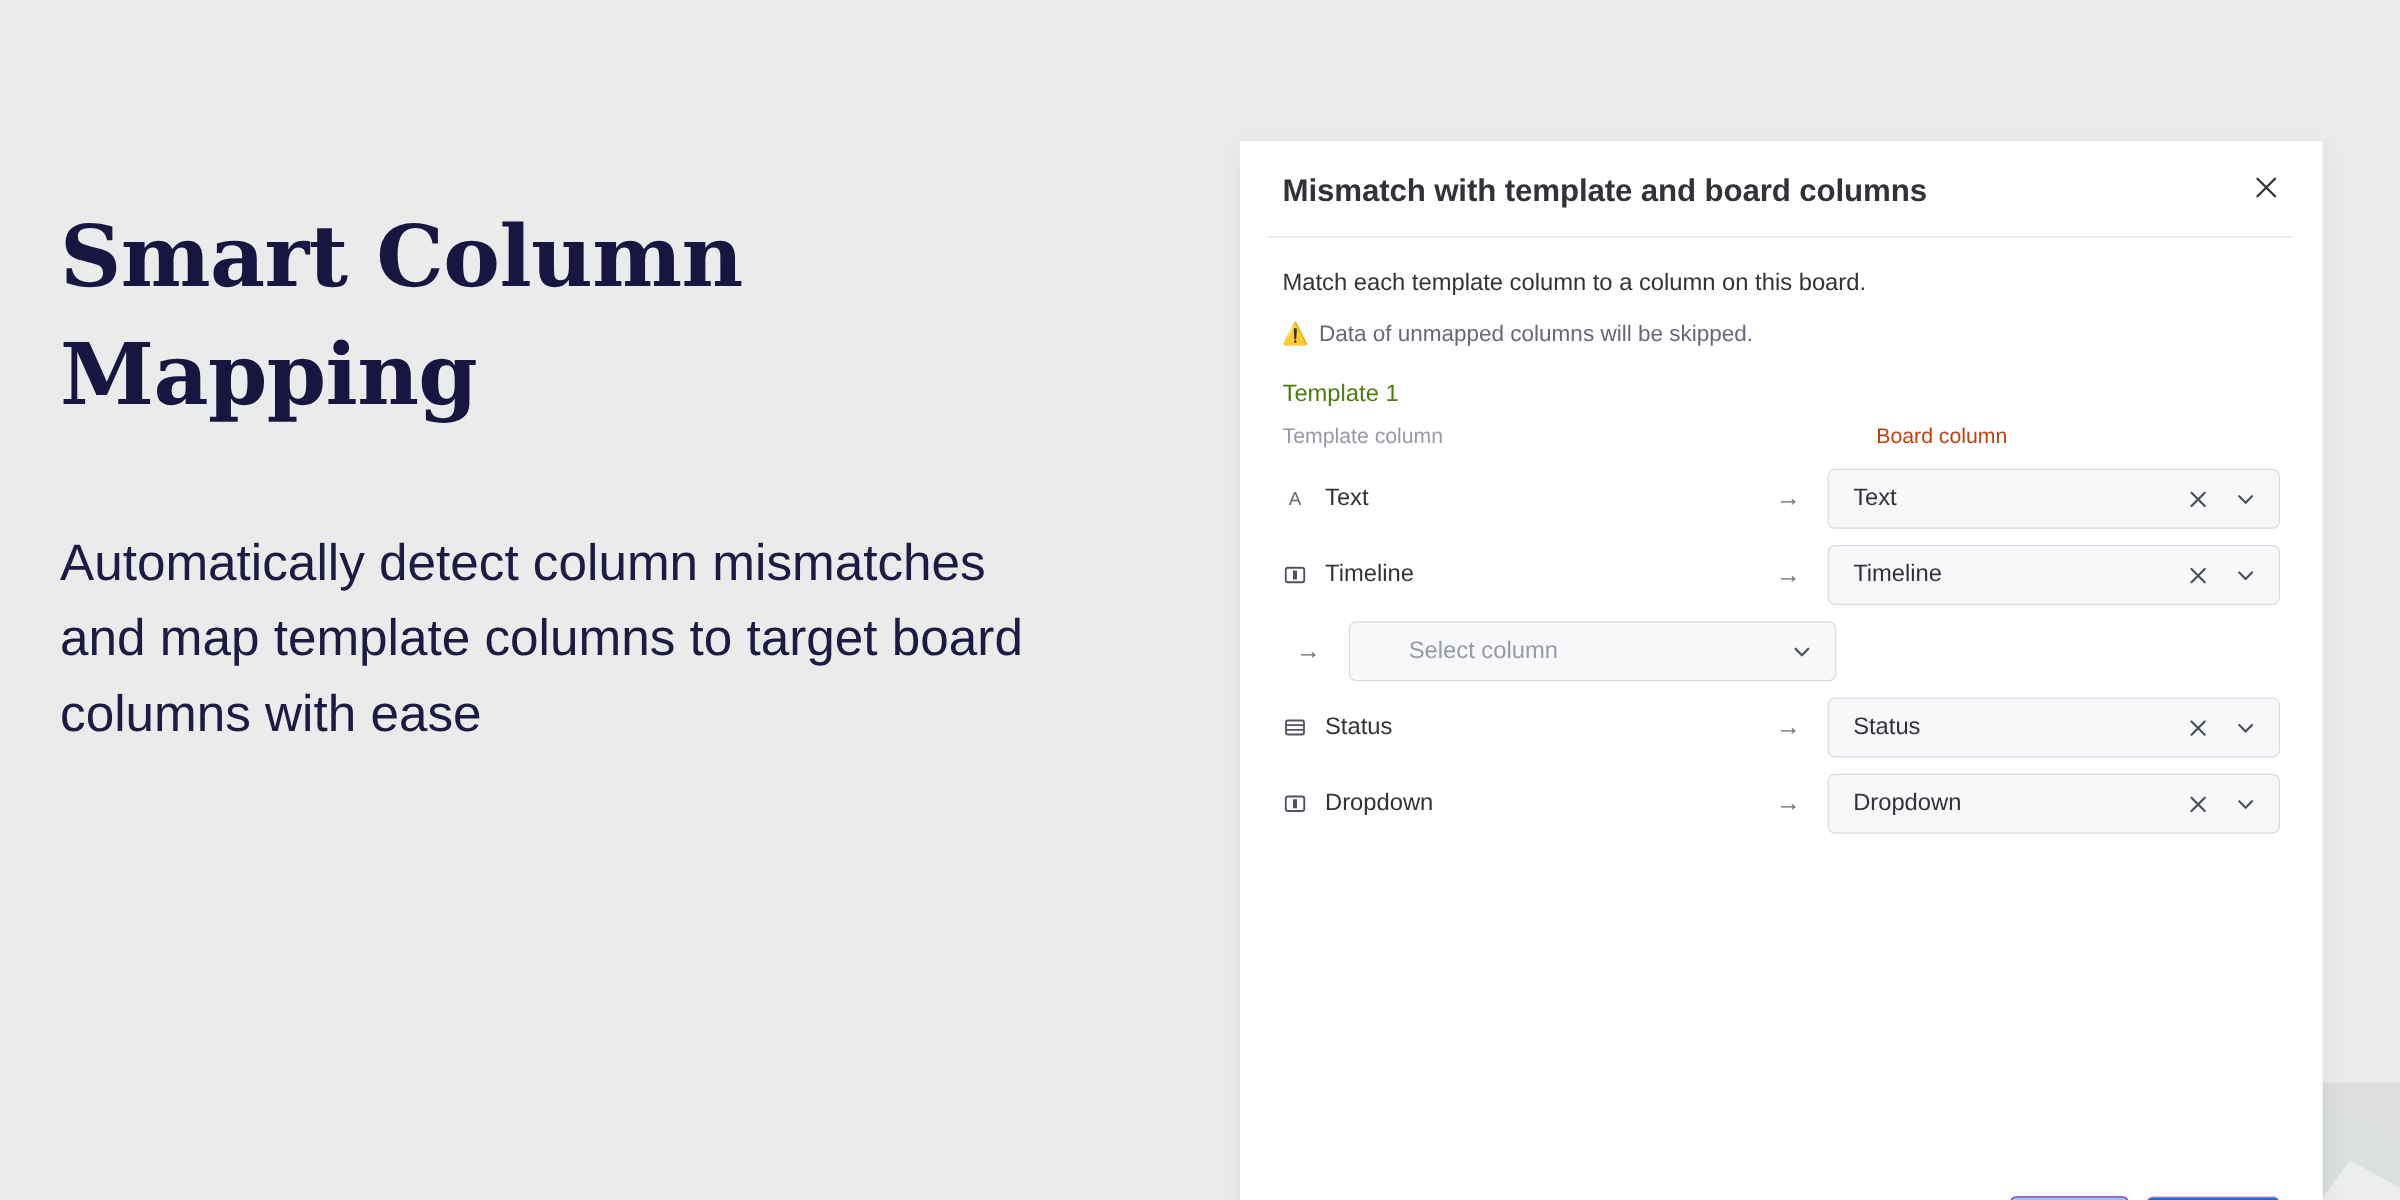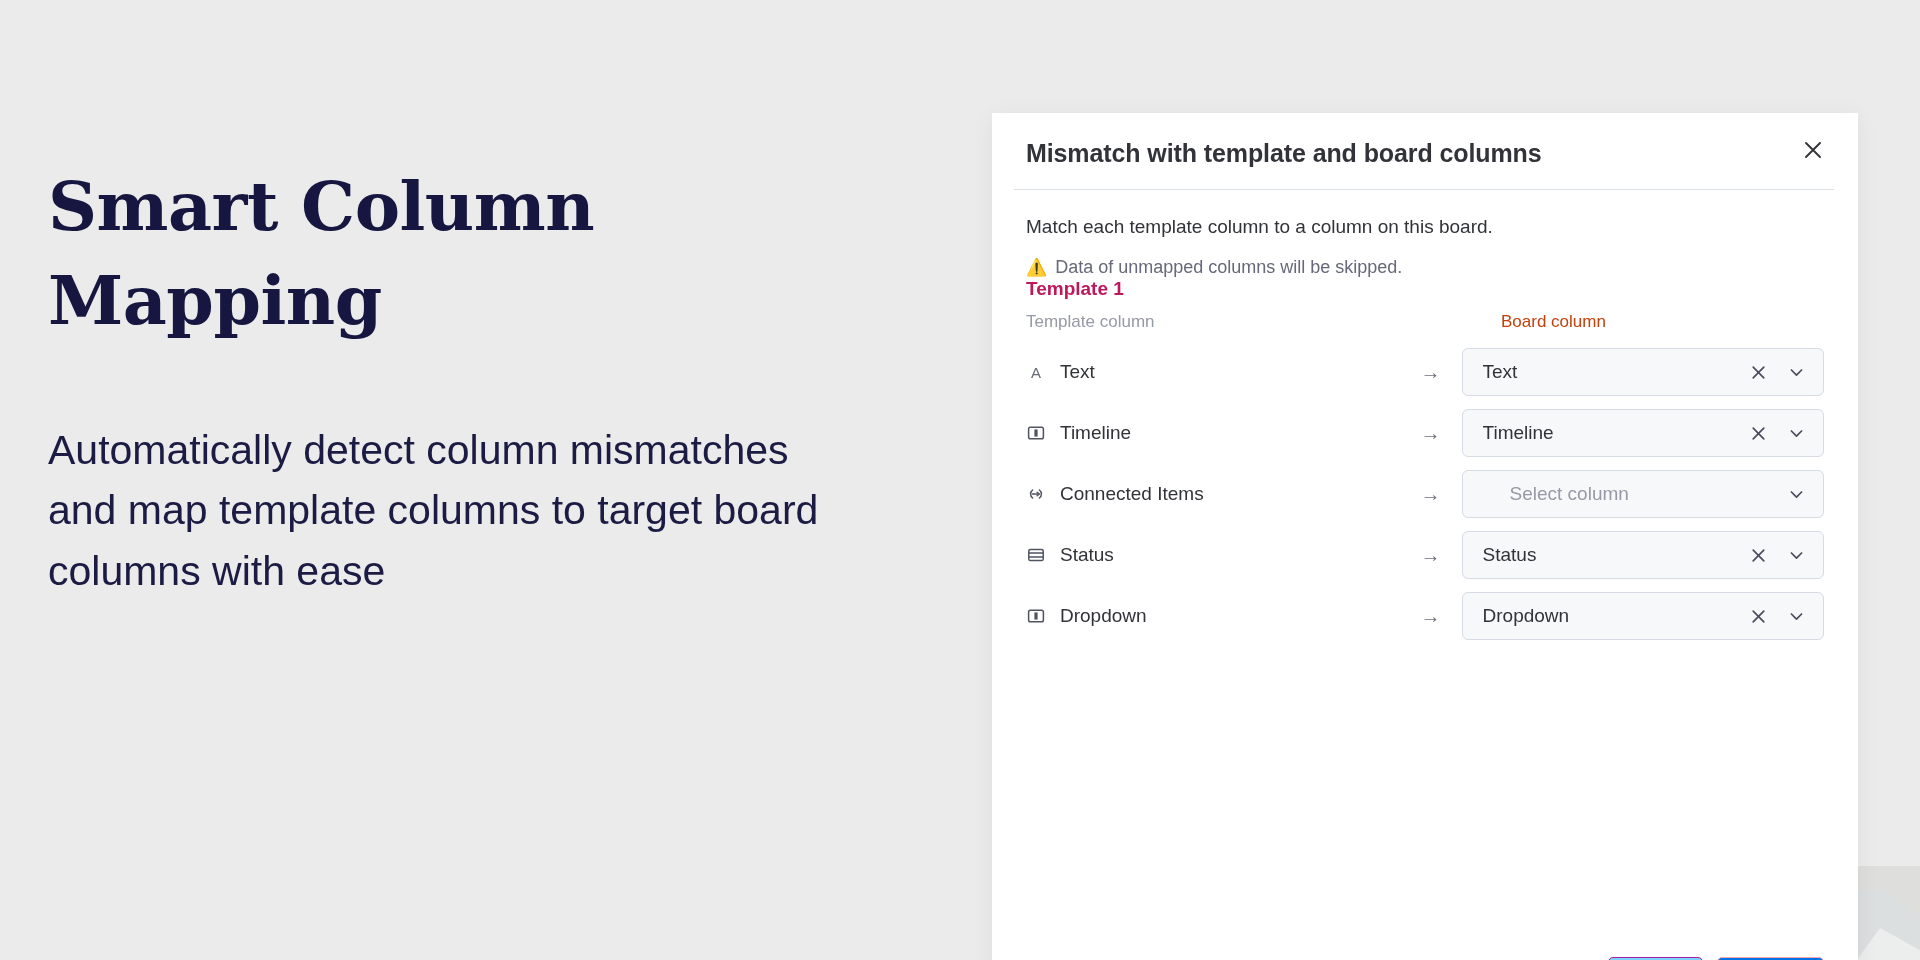--- a/index.html
+++ b/index.html
@@ -156,23 +156,24 @@
     margin-top: 17px;
     display: flex;
     align-items: center;
     gap: 8px;
     font-size: 18px;
     color: #676879;
   }
   .warn-icon { font-size: 17px; line-height: 1; }
 
   .template-name {
+    margin-top: 27px;
     font-size: 19px;
-    font-weight: bold;
-    color: #be185d;
+    font-weight: normal;
+    color: #4d7c0f;
   }
 
   .col-headers {
     margin-top: 12px;
     display: flex;
     align-items: center;
     gap: 16px;
   }
   .col-head-left {
     width: 459px;
@@ -381,31 +382,20 @@
           </span>
           <span class="sel-caret">
             <svg width="17" height="17" viewBox="0 0 17 17" fill="none" stroke="currentColor" stroke-width="1.7" stroke-linecap="round" stroke-linejoin="round">
               <path d="M3.4 6 L8.5 11.2 L13.6 6"></path>
             </svg>
           </span>
         </div>
       </div>
 
       <div class="map-row">
-        <div class="tpl-col">
-          <span class="tpl-icon">
-            <svg width="18" height="18" viewBox="0 0 18 18" fill="none" stroke="currentColor" stroke-width="1.5" stroke-linecap="round" stroke-linejoin="round">
-              <path d="M5.6 5 A5 5 0 0 0 5.6 13"></path>
-              <path d="M12.4 5 A5 5 0 0 1 12.4 13"></path>
-              <path d="M5.5 9 H12"></path>
-              <path d="M10.2 7.2 L12.2 9 L10.2 10.8"></path>
-            </svg>
-          </span>
-          <span class="tpl-label">Connected Items</span>
-        </div>
         <div class="arrow-cell">→</div>
         <div class="board-select">
           <span class="select-value placeholder">Select column</span>
           <span class="sel-caret">
             <svg width="17" height="17" viewBox="0 0 17 17" fill="none" stroke="currentColor" stroke-width="1.7" stroke-linecap="round" stroke-linejoin="round">
               <path d="M3.4 6 L8.5 11.2 L13.6 6"></path>
             </svg>
           </span>
         </div>
       </div>

